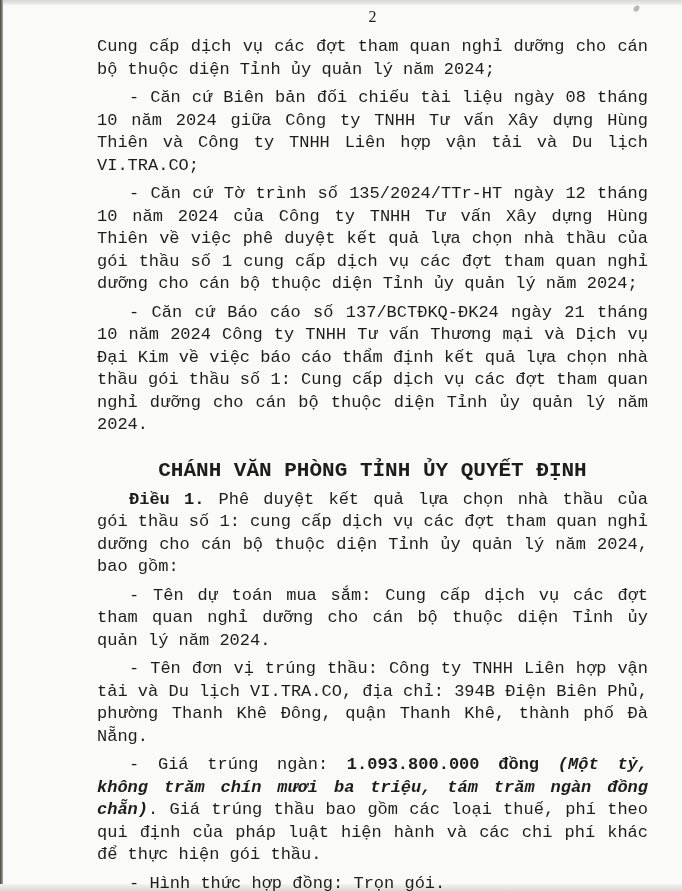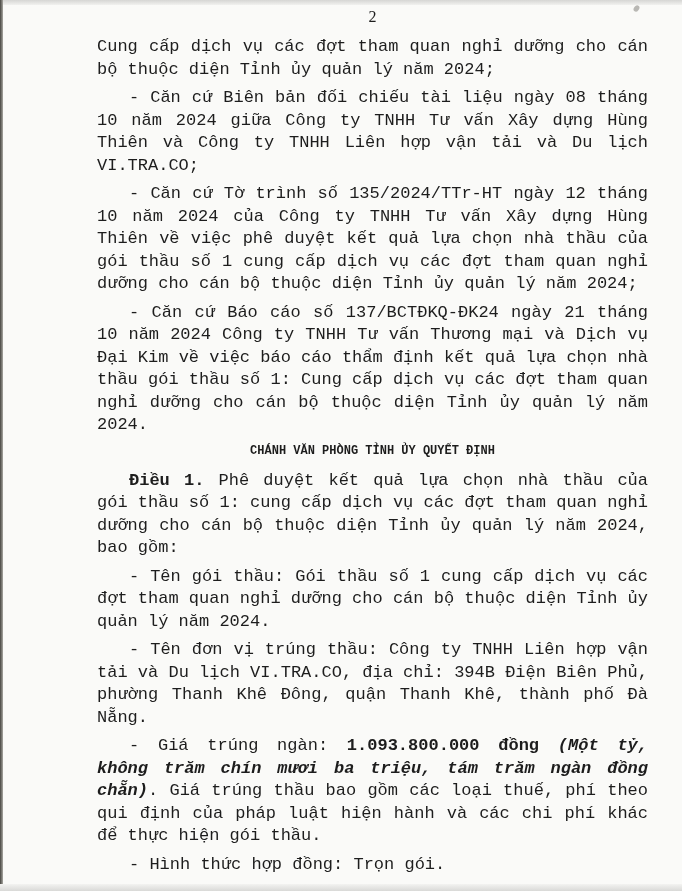--- a/index.html
+++ b/index.html
@@ -51,22 +51,22 @@
   }
   .content p {
     margin: 6px 0 0;
     text-indent: 32px;
   }
   .content p.no-indent {
     margin-top: 0;
     text-indent: 0;
   }
   .content h2 {
-    margin: 3px 0 7px;
-    font-size: 12px;
+    margin: 22px 0 7px;
+    font-size: 21px;
     line-height: 23px;
     font-weight: bold;
     text-align: center;
     text-indent: 0;
   }
   .bold { font-weight: bold; }
   .bold-italic { font-weight: bold; font-style: italic; }
 </style>
 </head>
 <body>
@@ -87,21 +87,21 @@
     <p>- Căn cứ Tờ trình số 135/2024/TTr-HT ngày 12 tháng 10 năm 2024 của Công ty TNHH Tư vấn Xây dựng Hùng Thiên về việc phê duyệt kết quả lựa chọn nhà thầu của gói thầu số 1 cung cấp dịch vụ các đợt tham quan nghỉ dưỡng cho cán bộ thuộc diện Tỉnh ủy quản lý năm 2024;</p>
     <p>- Căn cứ Báo cáo số 137/BCTĐKQ-ĐK24 ngày 21 tháng 10 năm 2024 Công ty TNHH Tư vấn Thương mại và Dịch vụ Đại Kim về việc báo cáo thẩm định kết quả lựa chọn nhà thầu gói thầu số 1: Cung cấp dịch vụ các đợt tham quan nghỉ dưỡng cho cán bộ thuộc diện Tỉnh ủy quản lý năm 2024.</p>
 
     <h2>CHÁNH VĂN PHÒNG TỈNH ỦY QUYẾT ĐỊNH</h2>
 
     <p>
       <span class="bold">Điều 1.</span>
       <span>Phê duyệt kết quả lựa chọn nhà thầu của gói thầu số 1: cung cấp dịch vụ các đợt tham quan nghỉ dưỡng cho cán bộ thuộc diện Tỉnh ủy quản lý năm 2024, bao gồm:</span>
     </p>
 
-    <p>- Tên gói thầu: Gói thầu số 1 cung cấp dịch vụ các đợt tham quan nghỉ dưỡng cho cán bộ thuộc diện Tỉnh ủy quản lý năm 2024.</p>
+    <p>- Tên dự toán mua sắm: Cung cấp dịch vụ các đợt tham quan nghỉ dưỡng cho cán bộ thuộc diện Tỉnh ủy quản lý năm 2024.</p>
     <p>- Tên đơn vị trúng thầu: Công ty TNHH Liên hợp vận tải và Du lịch VI.TRA.CO, địa chỉ: 394B Điện Biên Phủ, phường Thanh Khê Đông, quận Thanh Khê, thành phố Đà Nẵng.</p>
 
     <p><span>- Giá trúng ngàn: </span><span class="bold">1.093.800.000 đồng</span>
       <span class="bold-italic">(Một tỷ, không trăm chín mươi ba triệu, tám trăm ngàn đồng chẵn)</span><span>. Giá trúng thầu bao gồm các loại thuế, phí theo qui định của pháp luật hiện hành và các chi phí khác để thực hiện gói thầu.</span></p>
 
     <p>- Hình thức hợp đồng: Trọn gói.</p>
 
   </div>
 </div>
 

